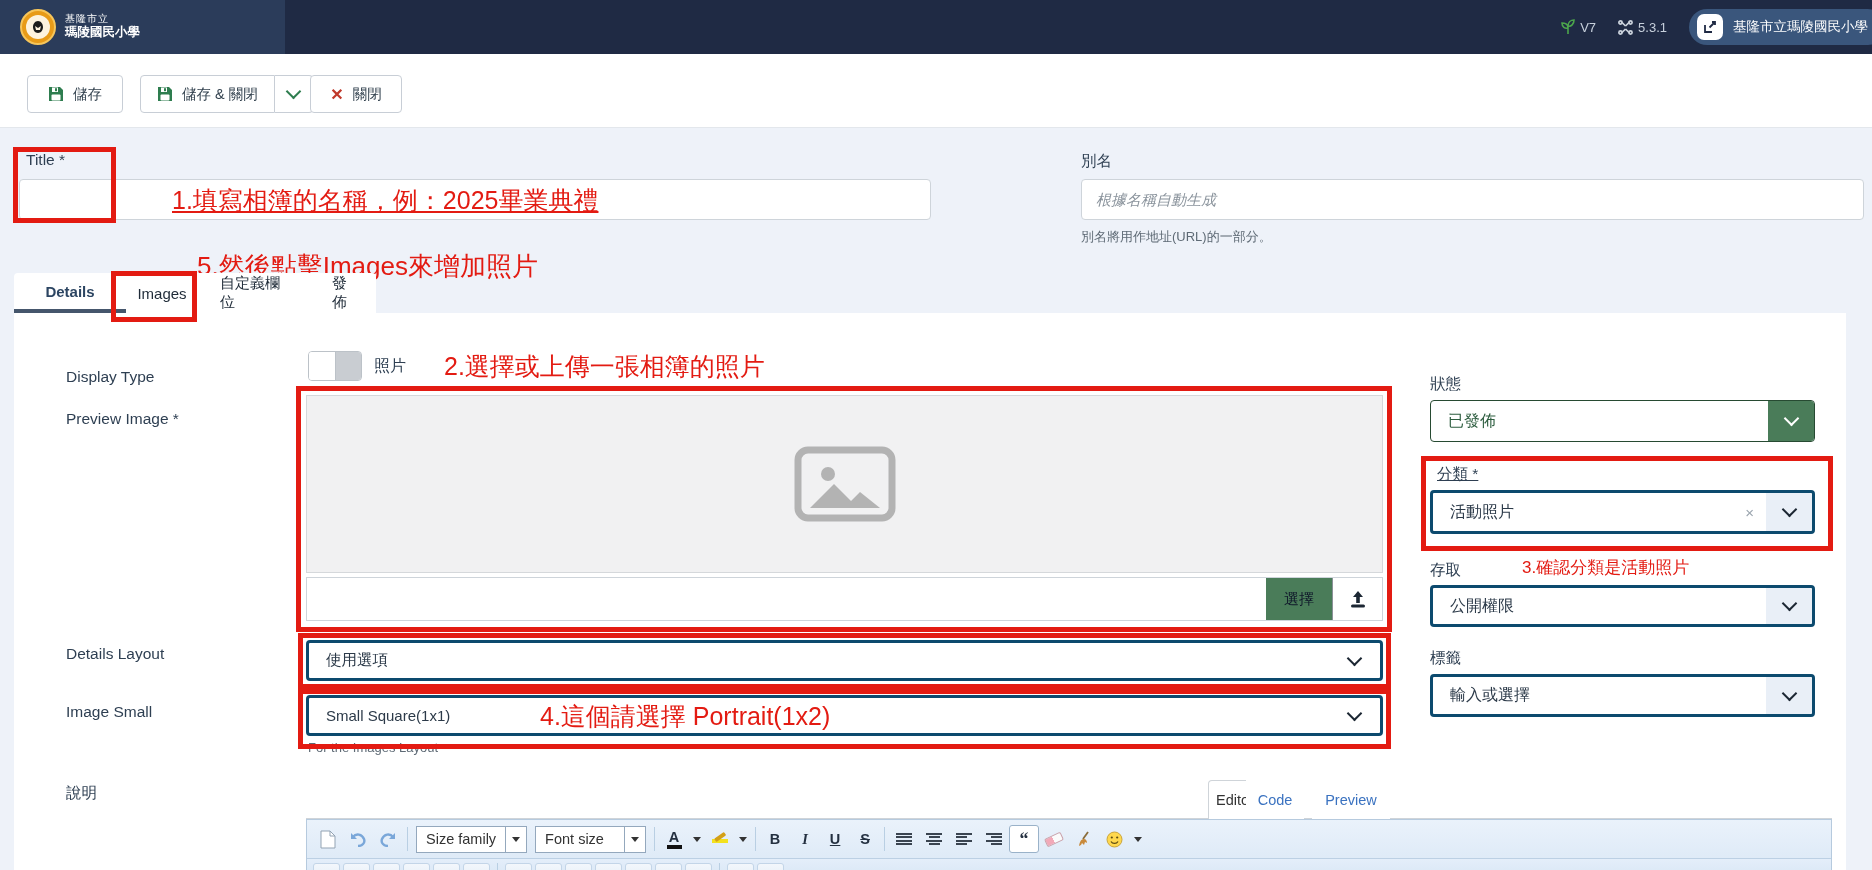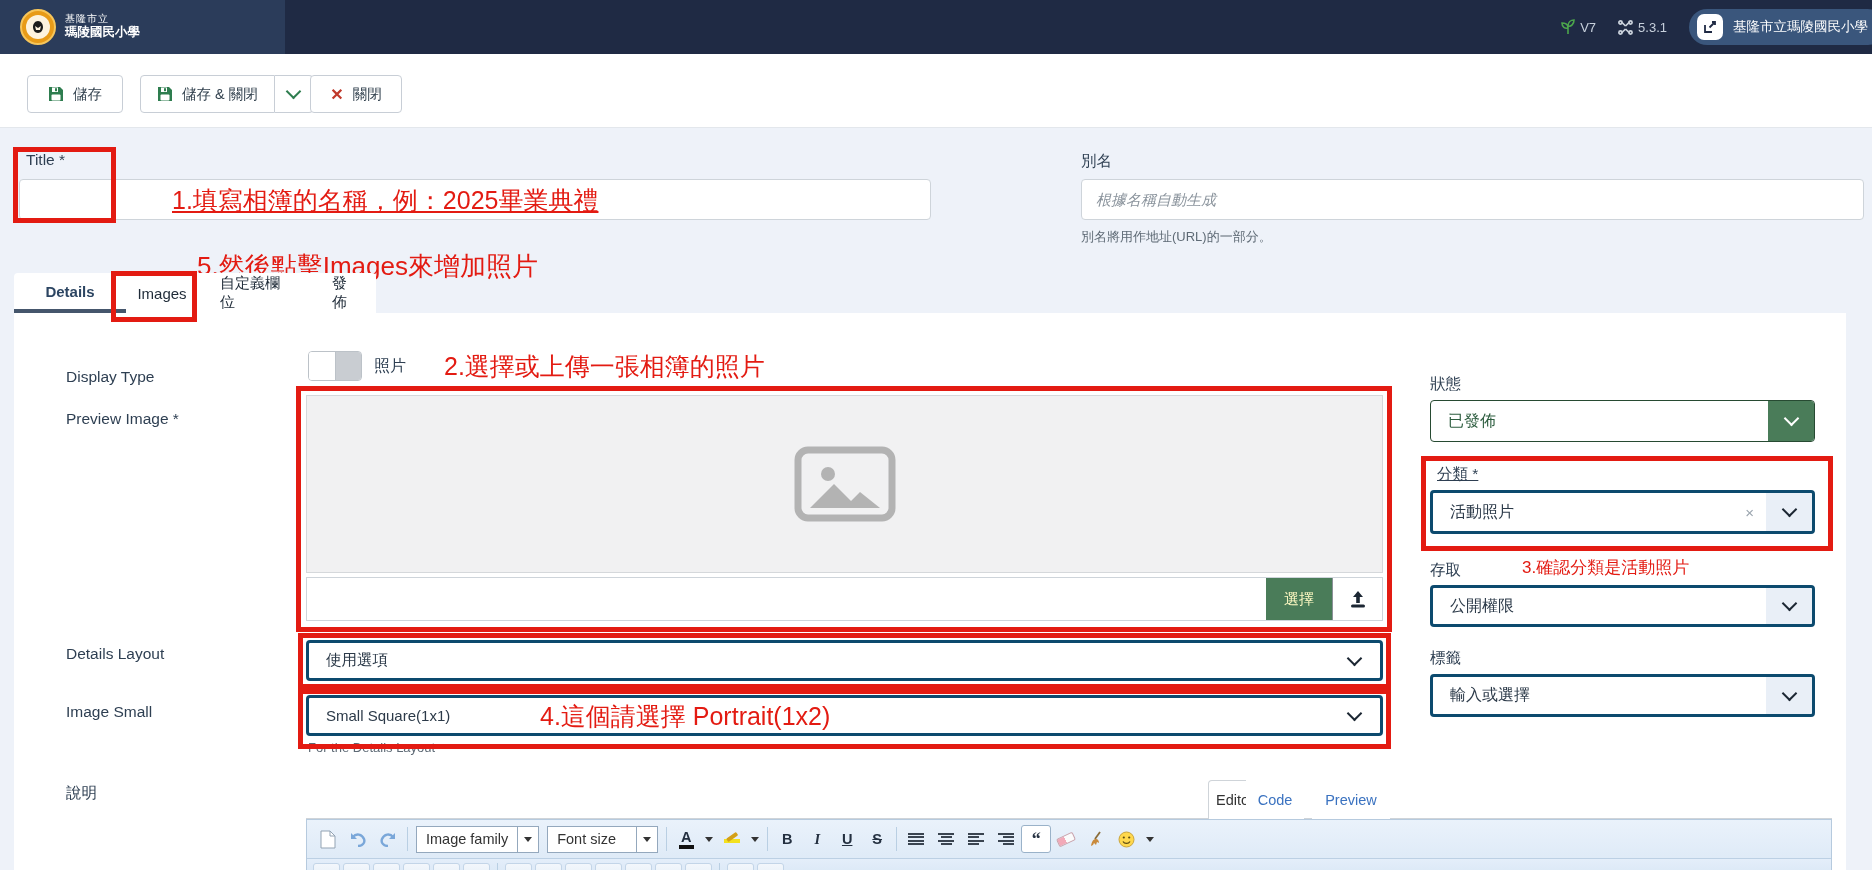--- a/index.html
+++ b/index.html
@@ -58,21 +58,21 @@
 
   
   .panel { position:absolute; left:14px; top:313px; width:1832px; height:557px; background:#fff; }
 
   .toggle { position:absolute; left:308px; top:351px; width:54px; height:30px; border:1px solid #bcc2c8; border-radius:4px; overflow:hidden; display:flex; cursor:pointer; }
   .toggle .on { flex:1; background:#fff; border-right:1px solid #bcc2c8; }
   .toggle .off { flex:1; background:#c9cdd2; }
 
   .preview-drop { position:absolute; left:306px; top:395px; width:1077px; height:178px; background:#f1f1f2; border:1px solid #d5d8db; display:flex; align-items:center; justify-content:center; }
   .file-row { position:absolute; left:306px; top:577px; width:1077px; height:44px; background:#fff; border:1px solid #ced4da; display:flex; justify-content:flex-end; }
-  .choose-btn { width:66px; height:100%; background:#4a7c59; color:#fef9c3; font-size:15px; display:flex; align-items:center; justify-content:center; cursor:pointer; }
+  .choose-btn { width:66px; height:100%; background:#4a7c59; color:#0f172a; font-size:15px; display:flex; align-items:center; justify-content:center; cursor:pointer; }
   .upload-btn { width:50px; height:100%; background:#fff; border-left:1px solid #8a9097; display:flex; align-items:center; justify-content:center; cursor:pointer; }
 
   
   .ed-tab { position:absolute; height:39px; top:780px; display:flex; align-items:center; justify-content:center; font-size:14.5px; cursor:pointer; }
   .ed-tab.active { background:#fff; border:1px solid #cfd4d9; border-bottom:none; border-radius:4px 4px 0 0; color:#333; z-index:6; }
   .ed-tab.inactive { color:#3a72c0; background:#fff; z-index:6; }
   .ed-topline { position:absolute; left:306px; top:818px; width:1526px; height:1px; background:#cfd4d9; }
   .ed-box { position:absolute; left:306px; top:819px; width:1526px; height:80px; border:1px solid #b6cade; background:linear-gradient(#eaf2fb,#d3e3f3); }
   .ed-row1 { display:flex; align-items:center; height:39px; padding:0 6px; border-bottom:1px solid #bcd0e4; }
   .ed-row2 { display:flex; align-items:center; gap:3px; height:32px; padding:0 6px; background:linear-gradient(#e4eefa,#d0e1f2); }
@@ -233,21 +233,21 @@
 
   <div class="lbl" style="left:66px; top:703px;">Image Small</div>
   <div class="jselect" style="left:306px; top:695px; width:1077px; height:41px;">
     <span class="jsel-text" style="font-size:15px; flex:none;">Small Square(1x1)</span>
     <span style="flex:1;"></span>
     <span class="jsel-caret plain">
         <span class="caret-down"></span>
       </span>
   </div>
   <div class="red-note" style="left:540px; top:700px; font-size:25px; z-index:45;">4.這個請選擇 Portrait(1x2)</div>
-  <div class="help-text" style="left:308px; top:740px;">For the Details Layout</div>
+  <div class="help-text" style="left:308px; top:740px;">For the Images Layout</div>
   <div class="red-frame" style="left:298px; top:689px; width:1093px; height:60px;"></div>
 
   <div class="lbl" style="left:1430px; top:374px;">狀態</div>
   <div class="jselect status" style="left:1430px; top:400px; width:385px; height:42px;">
     <span class="jsel-text">已發佈</span>
     <span class="jsel-caret greenbg">
         <span class="caret-down white"></span>
       </span>
   </div>
 
@@ -300,21 +300,21 @@
           </svg>
       </span>
       <span class="ed-btn">
         <svg width="18" height="16" viewBox="0 0 18 16">
             <path d="M14 6 C11 2 5 3 3 8 c-1.5 4 2 7 6 7" fill="none" stroke="#7aa7d9" stroke-width="2.4"></path>
             <path d="M16 2 v6 h-6 Z" fill="#7aa7d9"></path>
           </svg>
       </span>
       <span class="ed-sep"></span>
       <span class="ed-select">
-        <span class="txt">Image family</span>
+        <span class="txt">Size family</span>
         <span class="car">
             <span class="mini-caret"></span>
           </span>
       </span>
       <span class="ed-select">
         <span class="txt">Font size</span>
         <span class="car">
             <span class="mini-caret"></span>
           </span>
       </span>

